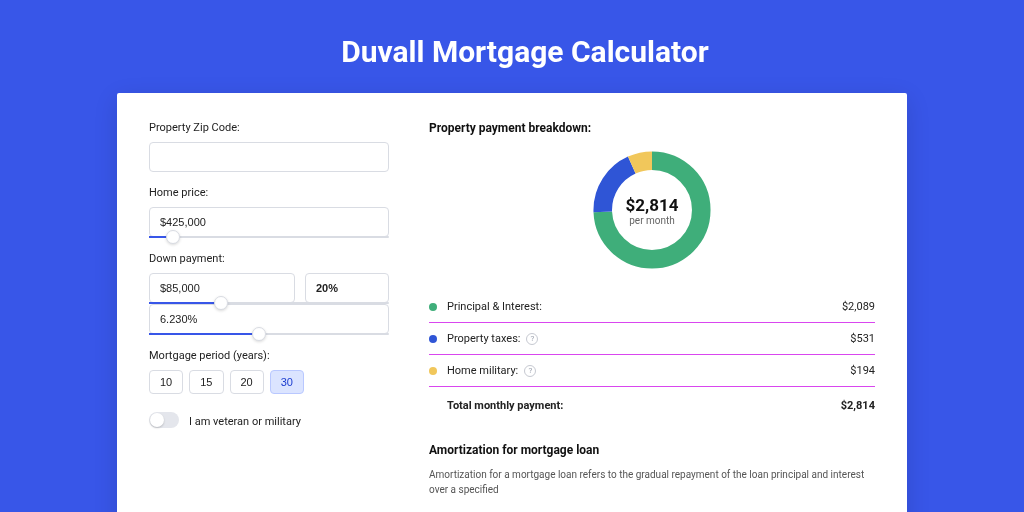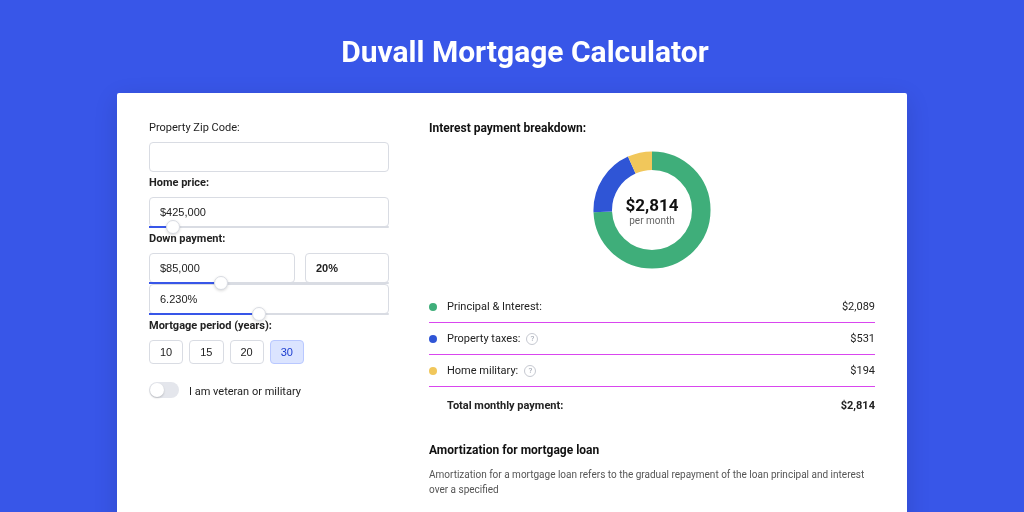--- a/index.html
+++ b/index.html
@@ -10,21 +10,21 @@
     font-size: 30px; padding: 34px 0 24px; margin-left: 26px;
   }
   .card {
     background: #fff; width: 790px; margin: 0 auto; border-radius: 2px;
     padding: 28px 32px 40px; display: flex; gap: 40px;
     box-shadow: 0 6px 24px rgba(0,0,0,.12);
   }
   .left { width: 240px; flex: 0 0 240px; }
   .right { flex: 1; }
   .field-label { font-size: 11px; color: #222; margin-bottom: 8px; }
-  .field-label.mt { margin-top: 4px; font-weight: bold; }
+  .field-label.mt { margin-top: 14px; }
   .input {
     width: 100%; height: 30px; border: 1px solid #d9dce3; border-radius: 4px;
     padding: 0 10px; font-size: 11px; color: #222; background: #fff;
   }
   .row2 { display: flex; gap: 10px; align-items: flex-end; }
   .row2 .input:first-child { flex: 2; }
   .row2 .input:last-child { flex: 1; font-weight: bold; }
   .slider-track {
     position: relative; height: 2px; background: #d9dce3;
     margin-top: -1px; border-radius: 1px;
@@ -134,21 +134,21 @@
     <div class="toggle-row">
       <div class="toggle">
         <div class="toggle-knob"></div>
       </div>
       <div class="toggle-label">I am veteran or military</div>
     </div>
 
   </div>
 
   <div class="right">
-    <div class="section-title">Interest payment breakdown:</div>
+    <div class="section-title">Property payment breakdown:</div>
 
     <div class="donut-wrap">
       <div class="donut">
         <svg viewBox="0 0 42 42" id="donut-svg">
             <circle cx="21" cy="21" r="15.915" fill="transparent" stroke="#3fae7a" stroke-width="6" stroke-dasharray="74.23596304193319 25.76403695806681" stroke-dashoffset="0"></circle>
             <circle cx="21" cy="21" r="15.915" fill="transparent" stroke="#2f55d6" stroke-width="6" stroke-dasharray="18.86993603411514 81.13006396588486" stroke-dashoffset="-74.23596304193319"></circle>
             <circle cx="21" cy="21" r="15.915" fill="transparent" stroke="#f1c75b" stroke-width="6" stroke-dasharray="6.89410092395167 93.10589907604833" stroke-dashoffset="-93.10589907604833"></circle>
           </svg>
         <div class="donut-center">
           <div class="donut-amount">$2,814</div>

